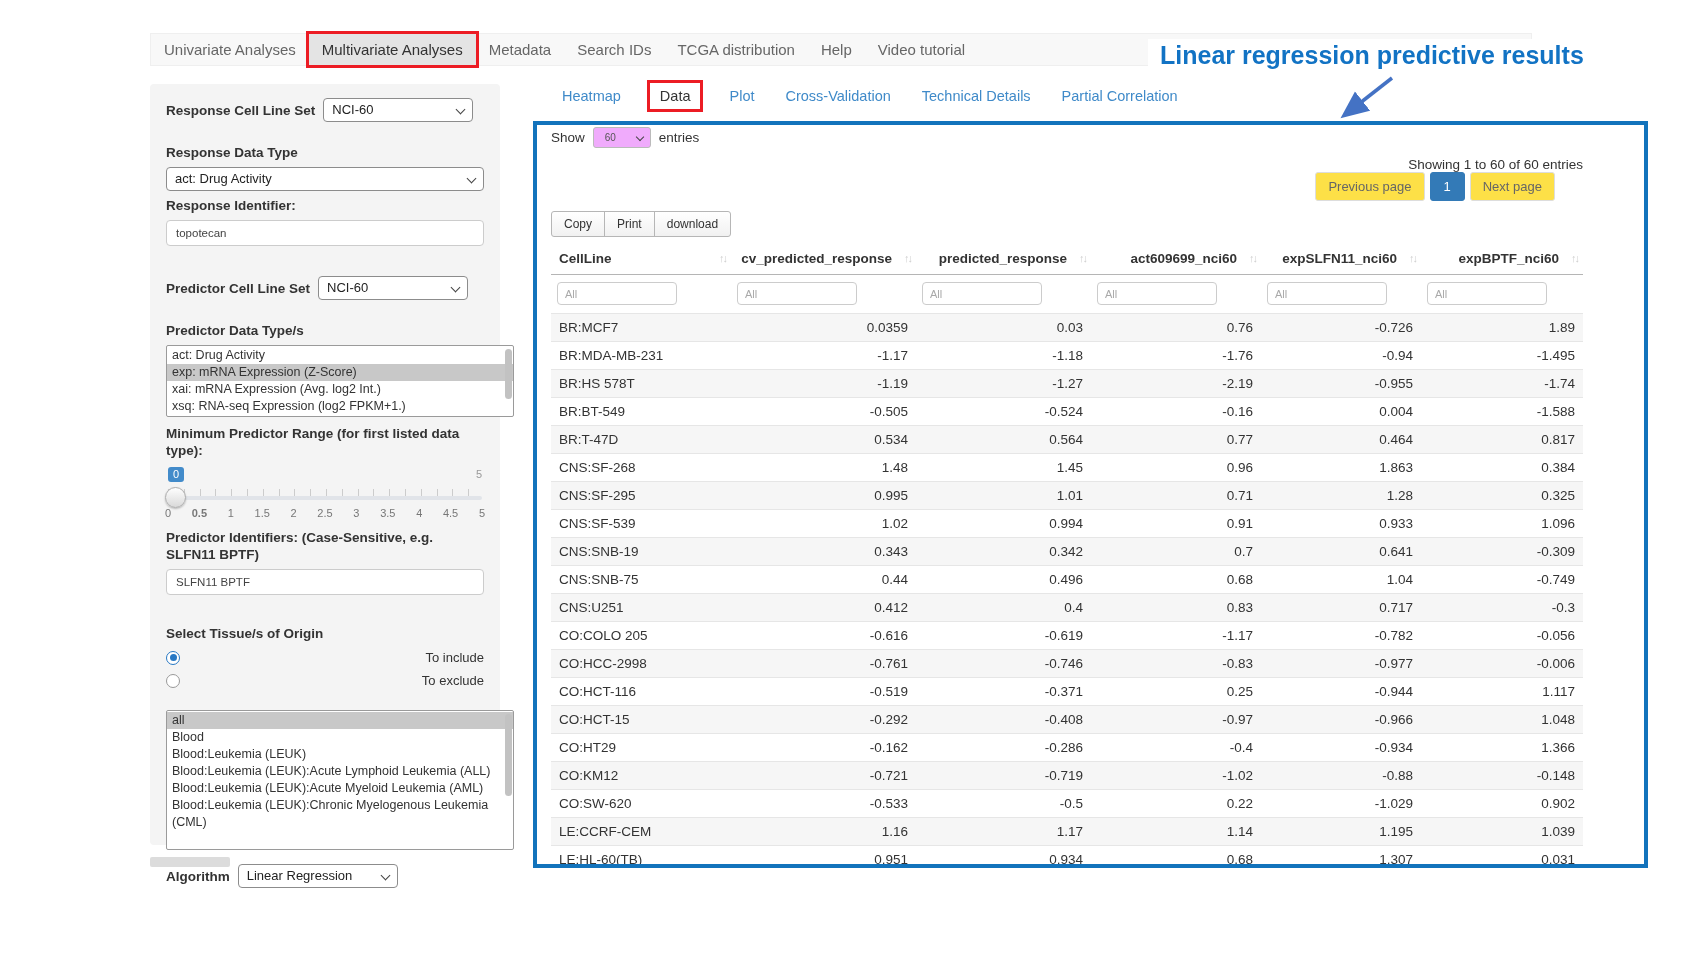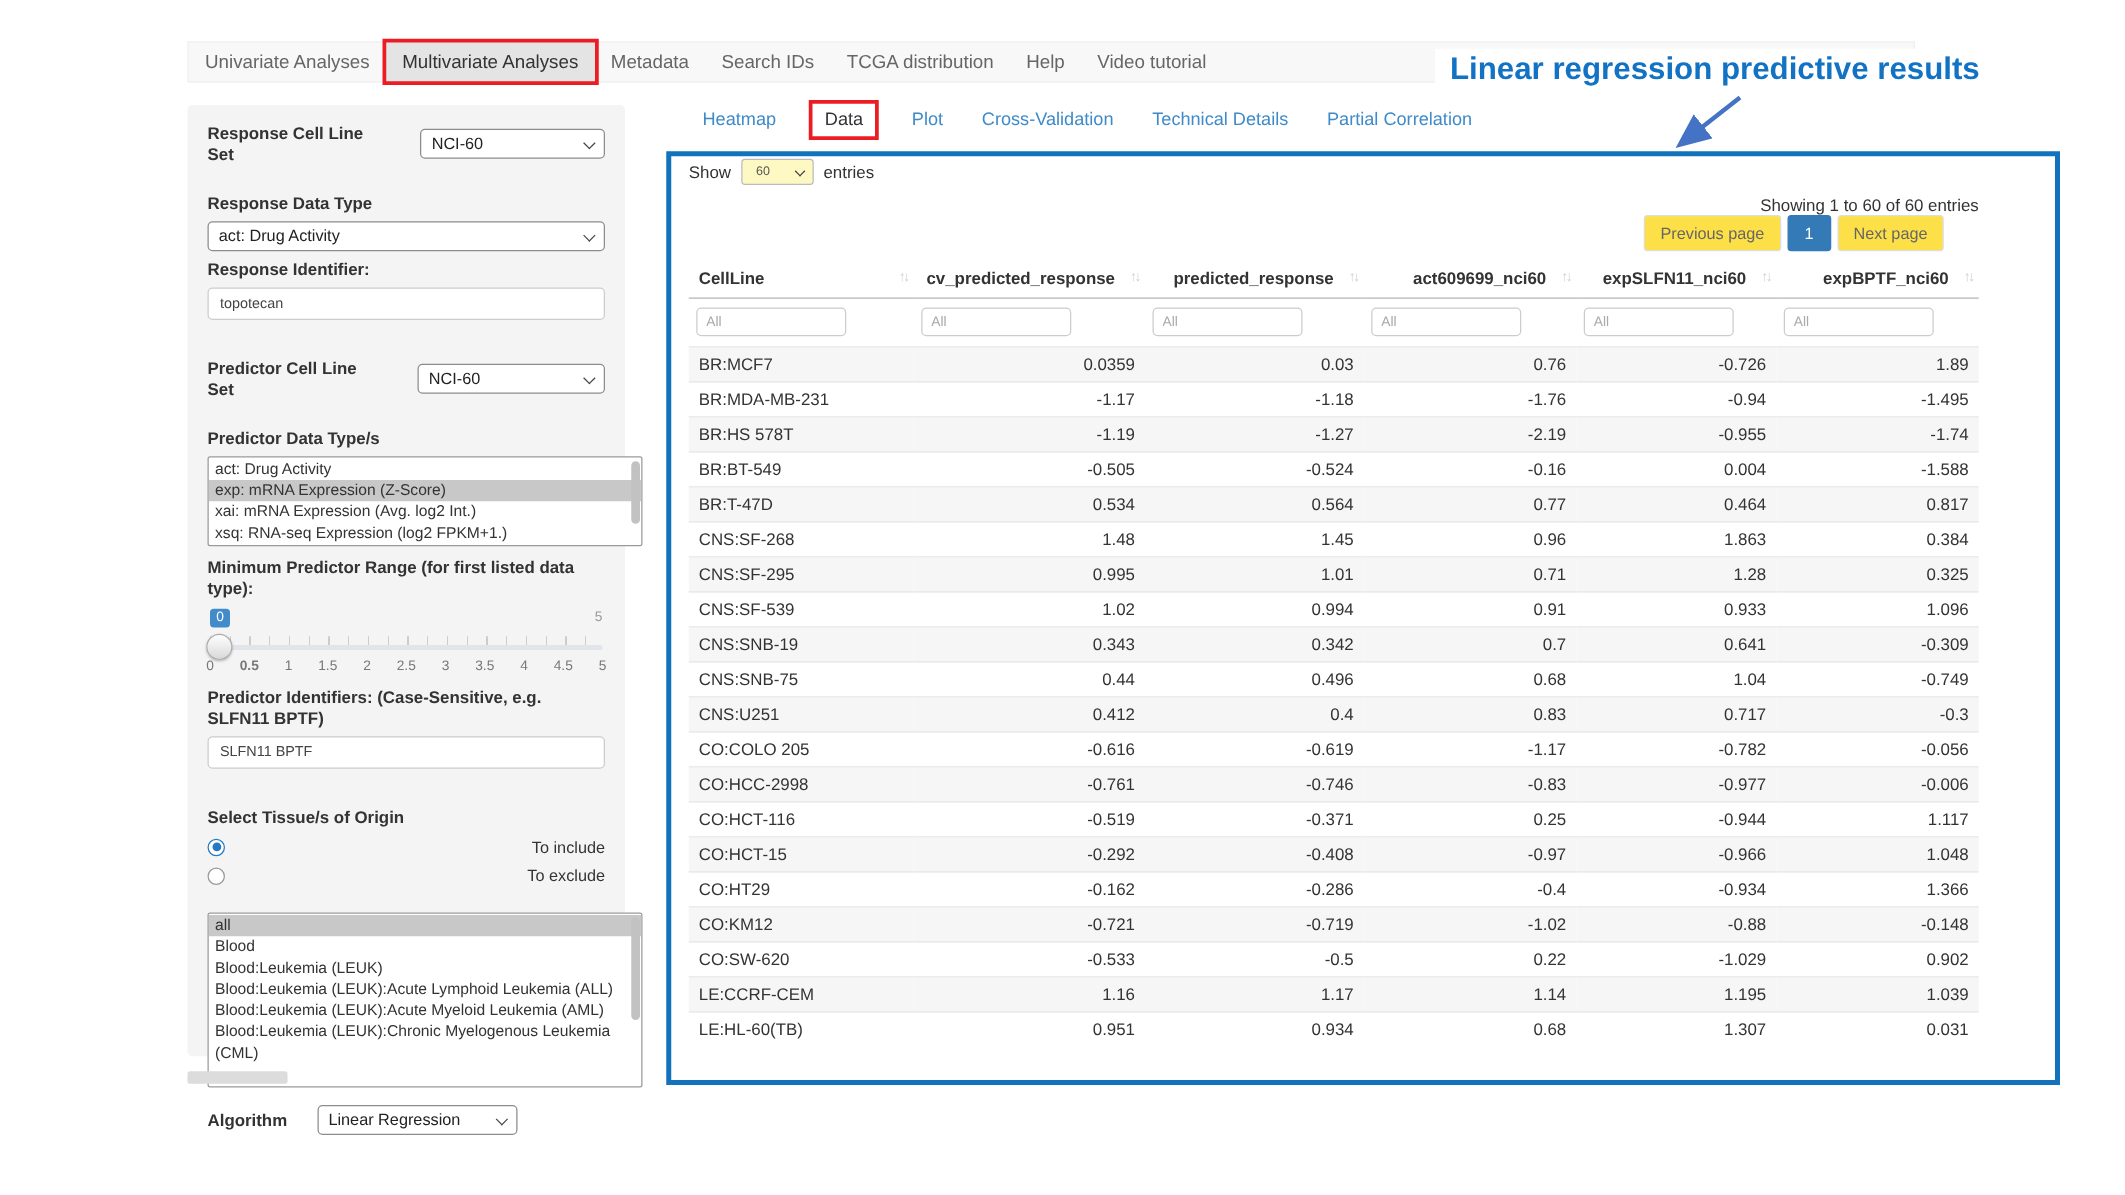--- a/index.html
+++ b/index.html
@@ -10,21 +10,21 @@
   .nav-item{display:flex;align-items:center;padding:0 13px;font-size:15px;color:#666;cursor:pointer;white-space:nowrap;}
   .nav-item.active{background:#e4e4e4;color:#333;box-shadow:0 0 0 3px var(--highlight_red,#ec1c24);z-index:2;}
 
   
   .annotation{position:absolute;left:1148px;top:39px;background:#fff;padding:2px 12px 6px;font-size:25px;font-weight:bold;color:var(--annotation_blue,#1273c4);white-space:nowrap;z-index:5;}
   .callout-arrow{position:absolute;left:1332px;top:72px;z-index:5;}
 
   
   .sidebar{position:absolute;left:150px;top:84px;width:350px;height:761px;background:#f4f4f4;border-radius:4px;padding:14px 16px;box-sizing:border-box;font-size:13px;color:#333;}
   .sb-label{font-weight:bold;font-size:13.5px;margin:0 0 6px;line-height:17px;}
-  .inline-row{display:flex;align-items:center;gap:24px;}
+  .inline-row{display:flex;align-items:center;gap:8px;}
   .inline-row .sb-label{margin:0;}
   .fselect{position:relative;background:#fff;border:1px solid #8c8c8c;border-radius:4px;height:24px;line-height:22px;padding:0 24px 0 8px;font-size:13px;color:#222;box-sizing:border-box;cursor:pointer;white-space:nowrap;}
   .fselect .chev{position:absolute;right:8px;top:7px;width:6px;height:6px;border-right:1.5px solid #444;border-bottom:1.5px solid #444;transform:rotate(45deg);}
   .fselect.full{width:100%;}
   .w150{width:150px;}
   .w140{width:160px;}
   .tinput{background:#fff;border:1px solid #ccc;border-radius:4px;height:26px;padding:0 9px;font-size:11.5px;color:#444;box-sizing:border-box;width:100%;font-family:"Liberation Sans",sans-serif;}
   .listbox{position:relative;background:#fff;border:1px solid #9a9a9a;border-radius:2px;font-size:12.5px;overflow:hidden;box-sizing:border-box;padding:1px 0;}
   .overflow-list{width:348px;}
   .opt{padding:0 5px 0 5px;line-height:17px;}
@@ -48,21 +48,21 @@
 
   
   .tabs{position:absolute;left:560px;top:83px;display:flex;align-items:center;gap:27px;font-size:14.5px;z-index:3;}
   .tab{color:var(--link_blue,#3f8ac9);cursor:pointer;padding:5px 2px;white-space:nowrap;}
   .tab.active{color:#333;box-shadow:0 0 0 3px var(--highlight_red,#ec1c24);padding:5px 10px;background:#fff;}
 
   
   .data-panel{position:absolute;left:533px;top:121px;width:1115px;height:747px;border:4px solid var(--panel_border,#1273bc);background:#fff;box-sizing:border-box;padding:2px 0 0 14px;overflow:hidden;}
   .table-zone{width:1032px;}
   .show-row{display:flex;align-items:center;gap:8px;font-size:13.5px;color:#333;}
-  .mini-select{position:relative;width:58px;height:21px;border:1px solid #bbb;border-radius:3px;background:#fef9c3;font-size:10px;color:#555;line-height:19px;padding-left:11px;box-sizing:border-box;cursor:pointer;}
+  .mini-select{position:relative;width:58px;height:21px;border:1px solid #bbb;border-radius:3px;background:#f0abfc;font-size:10px;color:#555;line-height:19px;padding-left:11px;box-sizing:border-box;cursor:pointer;}
   .mini-select .chev{position:absolute;right:7px;top:6px;width:5px;height:5px;border-right:1.5px solid #444;border-bottom:1.5px solid #444;transform:rotate(45deg);}
   .info-row{display:flex;justify-content:space-between;align-items:flex-end;margin-top:9px;flex-direction:column;}
   .info-text{font-size:13.5px;color:#333;}
   .pagination{display:flex;align-items:center;gap:5px;margin-right:28px;}
   .pg-btn{border:1px solid #ddd;background:#fde047;color:#666;font-size:13px;padding:6px 12px;border-radius:3px;cursor:pointer;white-space:nowrap;}
   .pg-cur{background:var(--active_page_bg,#337ab7);border:1px solid var(--active_page_bg,#337ab7);color:#fff;font-size:13px;padding:6px 13px;border-radius:3px;cursor:pointer;}
   .btn-group{margin-top:10px;}
   .dt-btn{display:inline-block;border:1px solid #b6b6b6;background:linear-gradient(#fff,#f1f1f1);color:#333;font-size:12px;padding:5px 12px;margin-left:-1px;cursor:pointer;}
   .dt-btn:first-child{border-radius:3px 0 0 3px;margin-left:0;}
   .dt-btn:last-child{border-radius:0 3px 3px 0;}
@@ -215,20 +215,21 @@
         <span>entries</span>
       </div>
       <div class="info-row">
         <div class="info-text">Showing 1 to 60 of 60 entries</div>
         <div class="pagination">
           <span class="pg-btn">Previous page</span>
           <span class="pg-cur">1</span>
           <span class="pg-btn">Next page</span>
         </div>
       </div>
+      <div class="btn-group" id="btn-group"><span class="dt-btn">Copy</span><span class="dt-btn">Print</span><span class="dt-btn">download</span></div>
       <table class="results" id="results-table">
         <colgroup id="cols">
             <col style="width: 180px;">
             <col style="width: 185px;">
             <col style="width: 175px;">
             <col style="width: 170px;">
             <col style="width: 160px;">
             <col style="width: 162px;">
           </colgroup>
         <thead>

